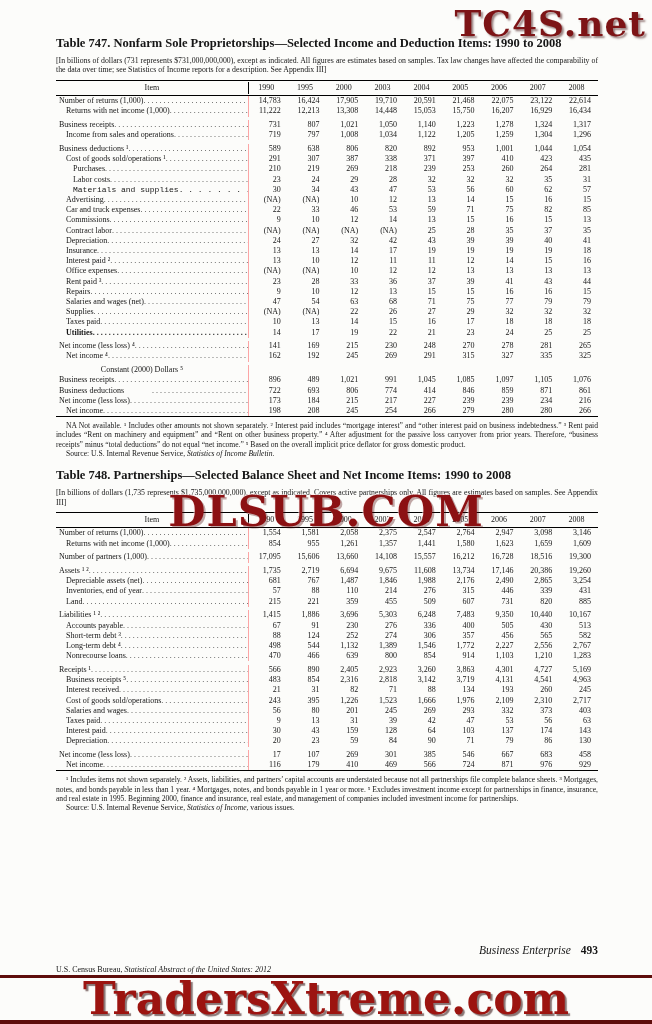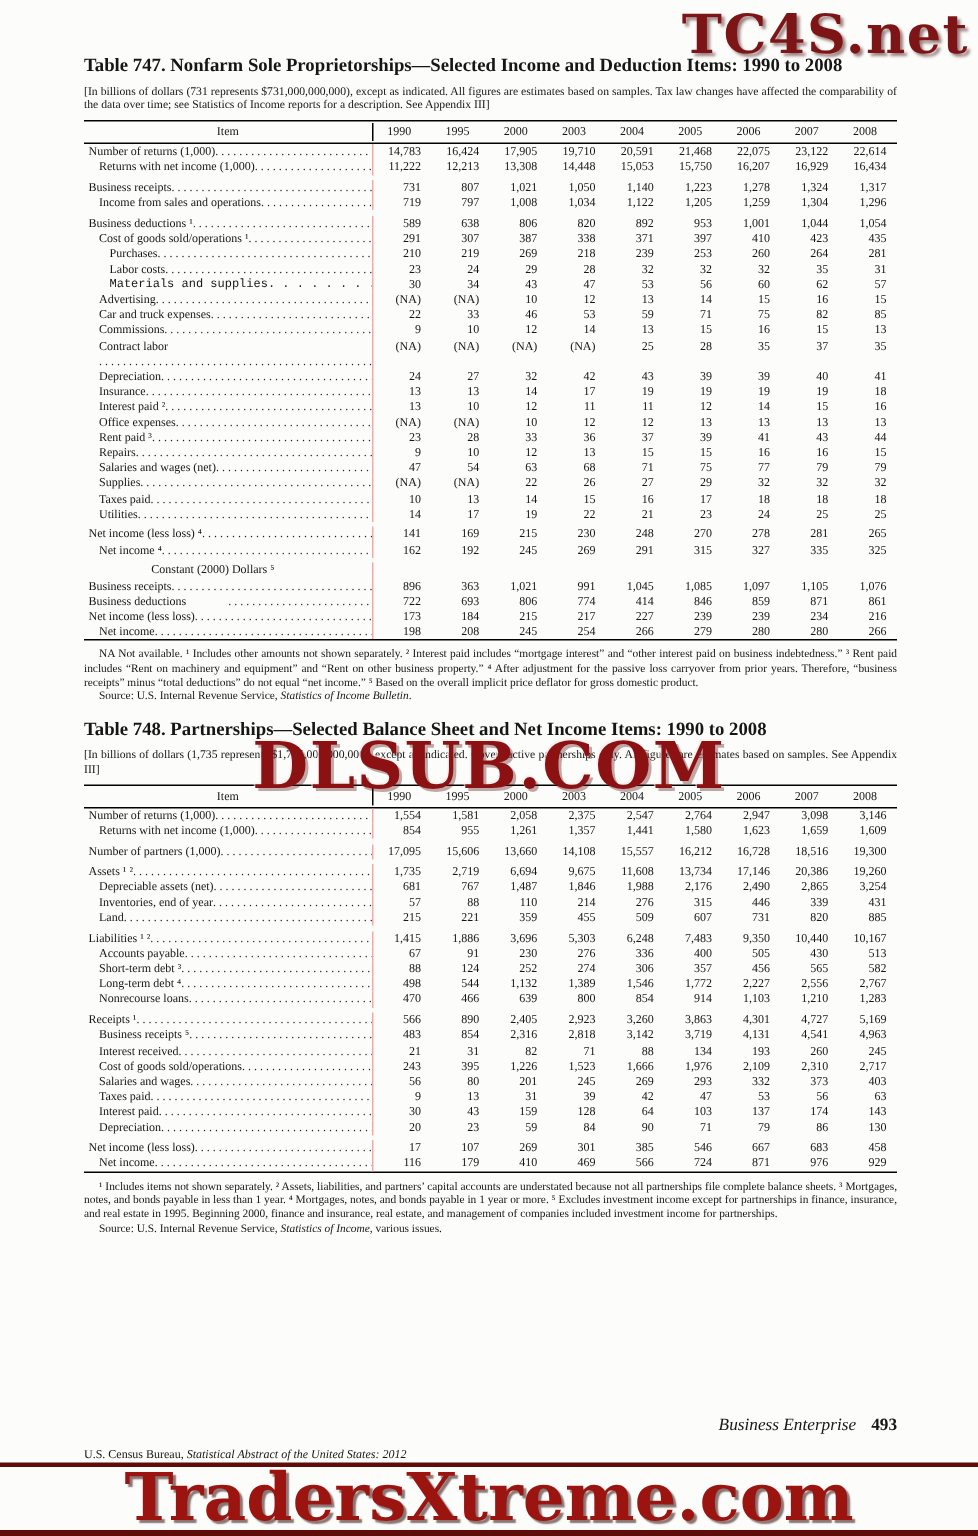--- a/index.html
+++ b/index.html
@@ -229,21 +229,21 @@
           <div class="val">10</div>
           <div class="val">12</div>
           <div class="val">14</div>
           <div class="val">13</div>
           <div class="val">15</div>
           <div class="val">16</div>
           <div class="val">15</div>
           <div class="val">13</div>
         </div>
         <div class="trow">
-          <div class="lbl" style="padding-left: 10px; flex-direction: column;">
+          <div class="lbl" style="padding-left: 10px;">
             <span class="txt">Contract labor</span>
             <span class="dots"></span>
           </div>
           <div class="val">(NA)</div>
           <div class="val">(NA)</div>
           <div class="val">(NA)</div>
           <div class="val">(NA)</div>
           <div class="val">25</div>
           <div class="val">28</div>
           <div class="val">35</div>
@@ -379,21 +379,21 @@
           <div class="val">13</div>
           <div class="val">14</div>
           <div class="val">15</div>
           <div class="val">16</div>
           <div class="val">17</div>
           <div class="val">18</div>
           <div class="val">18</div>
           <div class="val">18</div>
         </div>
         <div class="trow">
-          <div class="lbl" style="padding-left: 10px;">
+          <div class="lbl" style="padding-left: 10px; font-weight: bold;">
             <span class="txt">Utilities</span>
             <span class="dots"></span>
           </div>
           <div class="val">14</div>
           <div class="val">17</div>
           <div class="val">19</div>
           <div class="val">22</div>
           <div class="val">21</div>
           <div class="val">23</div>
           <div class="val">24</div>
@@ -441,21 +441,21 @@
           <div class="val"></div>
           <div class="val"></div>
           <div class="val"></div>
         </div>
         <div class="trow">
           <div class="lbl" style="padding-left: 3px;">
             <span class="txt">Business receipts</span>
             <span class="dots"></span>
           </div>
           <div class="val">896</div>
-          <div class="val">363</div>
+          <div class="val">489</div>
           <div class="val">1,021</div>
           <div class="val">991</div>
           <div class="val">1,045</div>
           <div class="val">1,085</div>
           <div class="val">1,097</div>
           <div class="val">1,105</div>
           <div class="val">1,076</div>
         </div>
         <div class="trow">
           <div class="lbl" style="padding-left: 3px; gap: 28px;">

